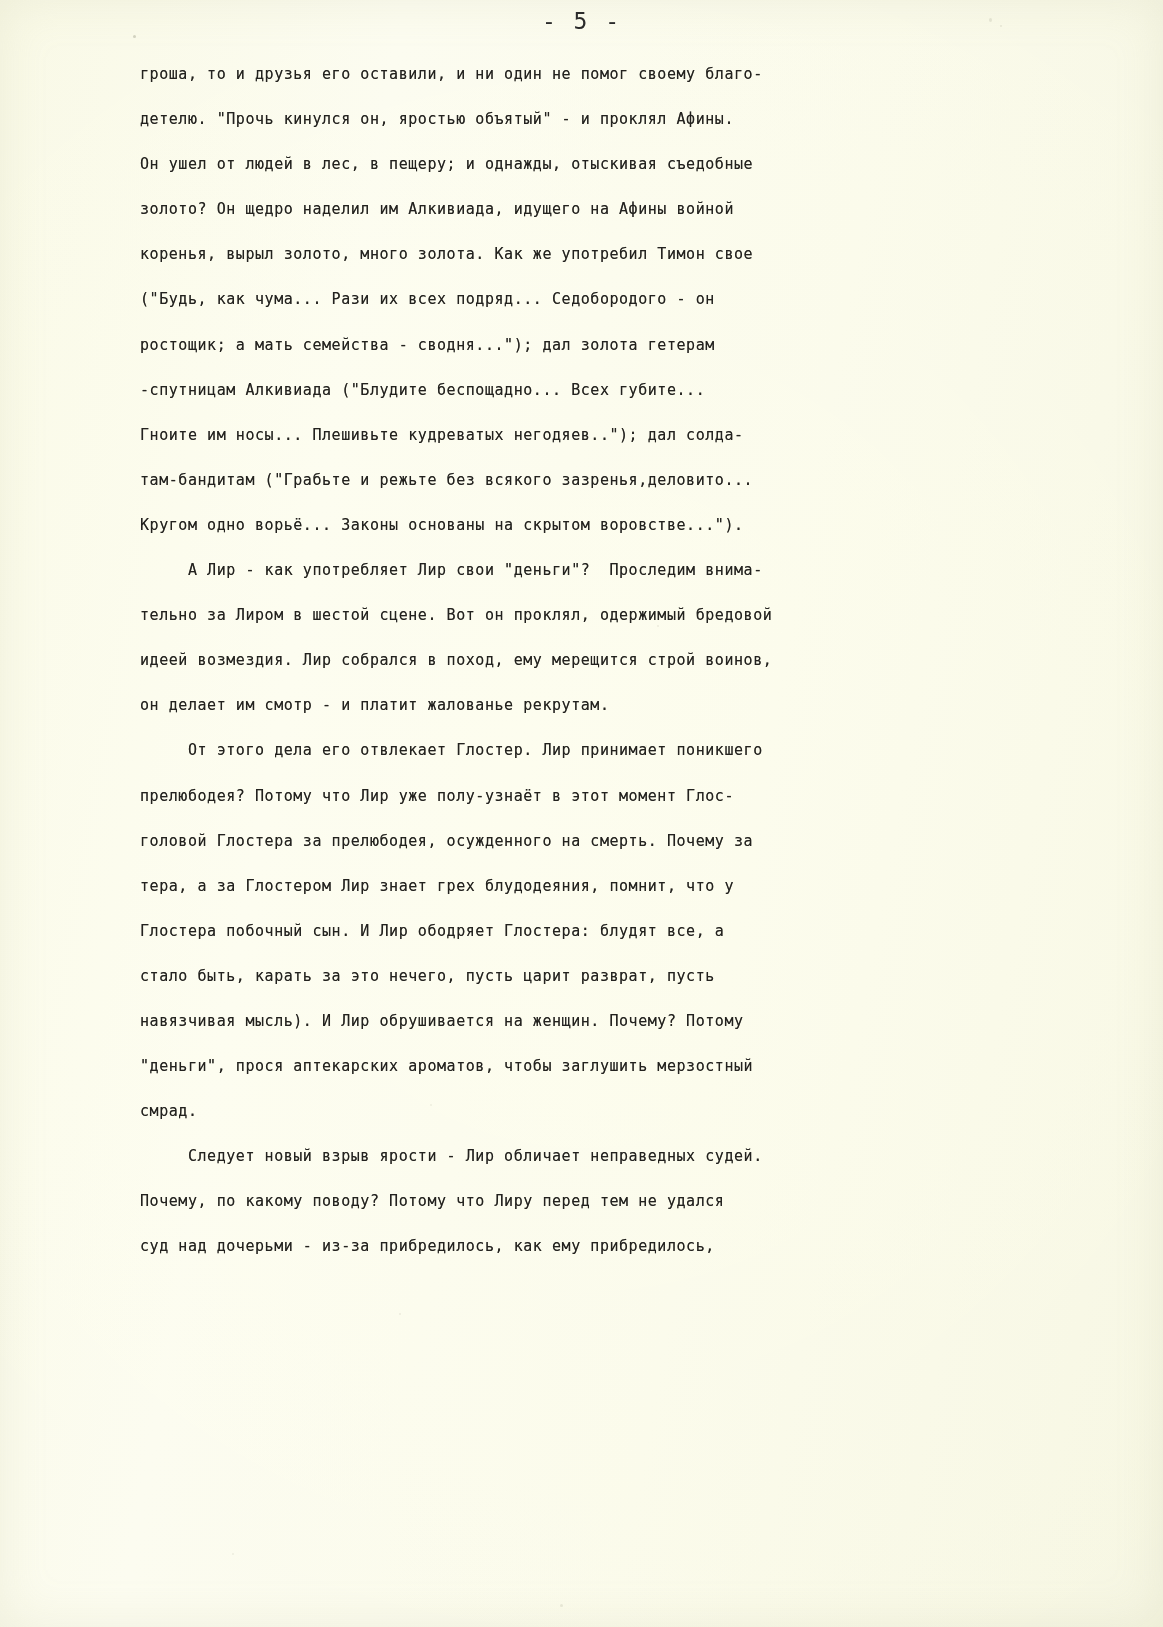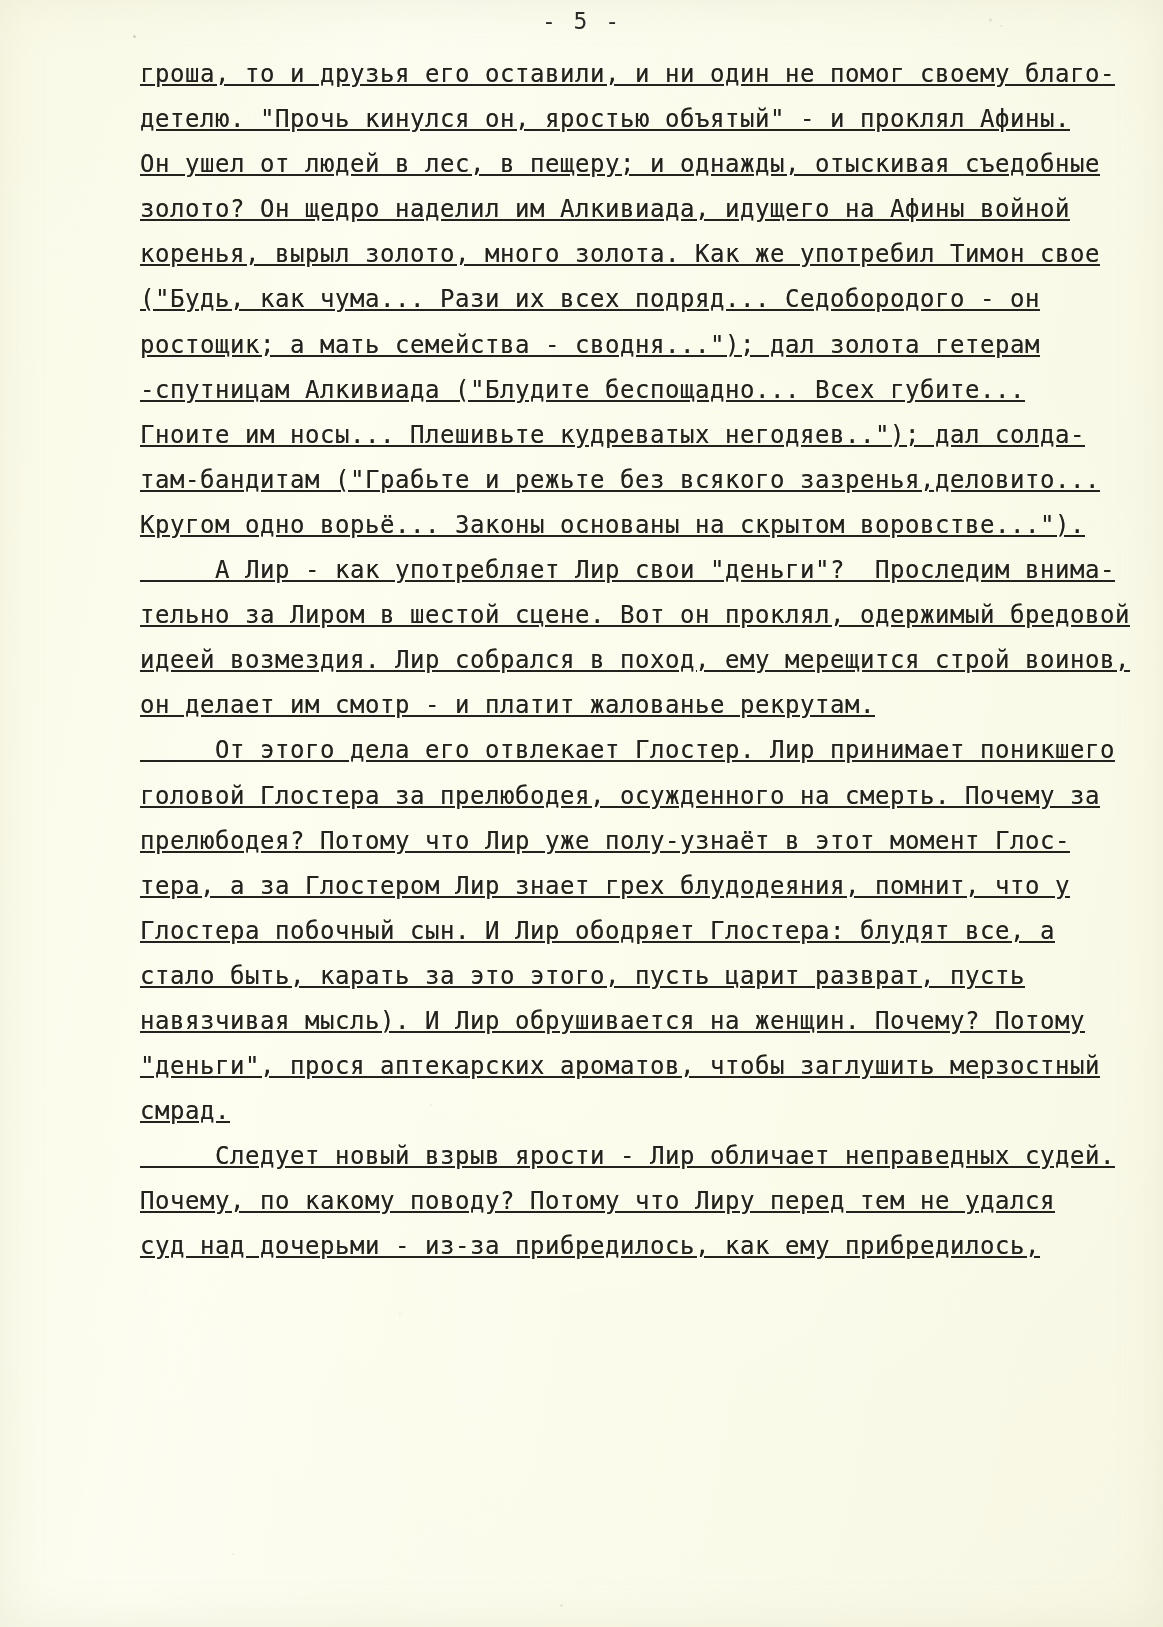--- a/index.html
+++ b/index.html
@@ -46,28 +46,27 @@
 
   .body {
     position: absolute;
     top: 52px;
     left: 140px;
     width: 950px;
   }
 
   .ln {
     font-family: "DejaVu Sans Mono", "Liberation Mono", monospace;
-    font-size: 24px;
+    font-size: 15px;
     line-height: 45.1px;
     letter-spacing: 0.55px;
     color: #23221f;
     white-space: pre;
     position: relative;
     text-shadow: 0 0 0.6px rgba(40,38,32,0.55);
-    text-decoration: underline;
   }
 </style>
 </head>
 <body>
 
 <div class="page">
 
   <div class="pagenum">- 5 -</div>
 
   <div class="speck" style="left:133px;  top:35px;  width:3px; height:3px;"></div>
@@ -91,25 +90,25 @@
     <div class="ln">ростощик; а мать семейства - сводня..."); дал золота гетерам</div>
     <div class="ln">-спутницам Алкивиада ("Блудите беспощадно... Всех губите...</div>
     <div class="ln">Гноите им носы... Плешивьте кудреватых негодяев.."); дал солда-</div>
     <div class="ln">там-бандитам ("Грабьте и режьте без всякого зазренья,деловито...</div>
     <div class="ln">Кругом одно ворьё... Законы основаны на скрытом воровстве...").</div>
     <div class="ln">     А Лир - как употребляет Лир свои "деньги"?  Проследим внима-</div>
     <div class="ln">тельно за Лиром в шестой сцене. Вот он проклял, одержимый бредовой</div>
     <div class="ln">идеей возмездия. Лир собрался в поход, ему мерещится строй воинов,</div>
     <div class="ln">он делает им смотр - и платит жалованье рекрутам.</div>
     <div class="ln">     От этого дела его отвлекает Глостер. Лир принимает поникшего</div>
+    <div class="ln">прелюбодея? Потому что Лир уже полу-узнаёт в этот момент Глос-</div>
     <div class="ln">головой Глостера за прелюбодея, осужденного на смерть. Почему за</div>
-    <div class="ln">прелюбодея? Потому что Лир уже полу-узнаёт в этот момент Глос-</div>
     <div class="ln">тера, а за Глостером Лир знает грех блудодеяния, помнит, что у</div>
     <div class="ln">Глостера побочный сын. И Лир ободряет Глостера: блудят все, а</div>
-    <div class="ln">стало быть, карать за это этого, пусть царит разврат, пусть</div>
+    <div class="ln">стало быть, карать за это нечего, пусть царит разврат, пусть</div>
     <div class="ln">навязчивая мысль). И Лир обрушивается на женщин. Почему? Потому</div>
     <div class="ln">"деньги", прося аптекарских ароматов, чтобы заглушить мерзостный</div>
     <div class="ln">смрад.</div>
     <div class="ln">     Следует новый взрыв ярости - Лир обличает неправедных судей.</div>
     <div class="ln">Почему, по какому поводу? Потому что Лиру перед тем не удался</div>
     <div class="ln">суд над дочерьми - из-за прибредилось, как ему прибредилось,</div>
   </div>
 
 </div>
 

